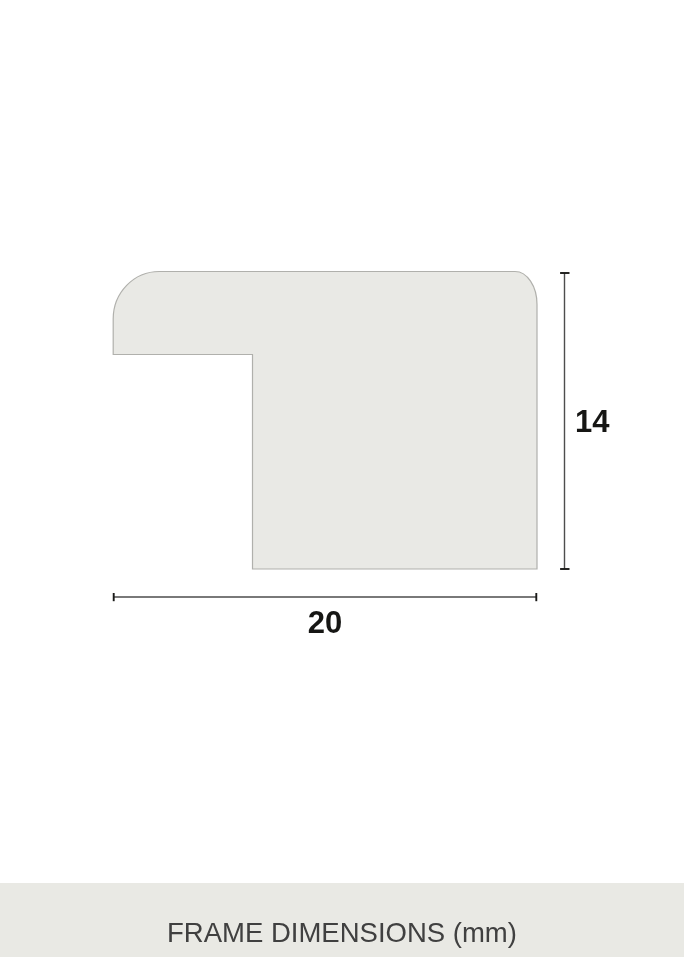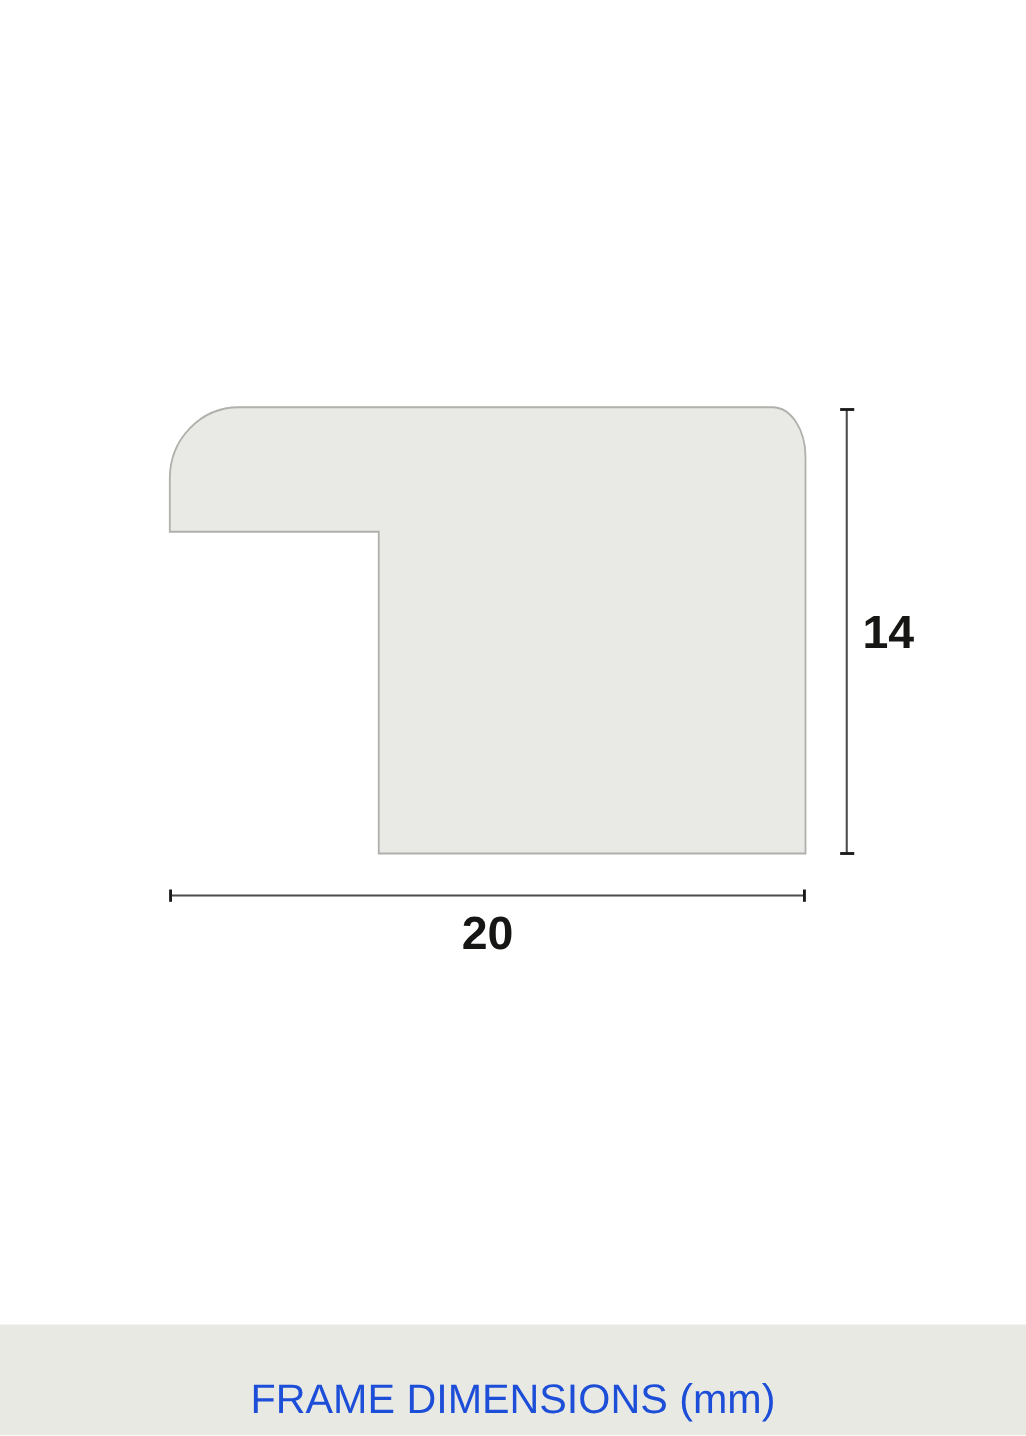--- a/index.html
+++ b/index.html
@@ -1,20 +1,20 @@
 <!DOCTYPE html>
 <html><head>
 <meta charset="utf-8">
 <style>
   html,body{margin:0;padding:0;background:#ffffff;width:684px;height:957px;overflow:hidden;}
   body{font-family:"Liberation Sans", sans-serif;position:relative;}
   #diagram{position:absolute;left:0;top:0;}
   #bottombar{position:absolute;left:0;top:883px;width:684px;height:74px;background:#e9e9e4;}
   #bottombar .t{position:absolute;left:0;right:0;top:33.5px;text-align:center;
-    font-size:27.5px;color:#1d4ed8;letter-spacing:0px;white-space:nowrap;}
+    font-size:27.5px;color:#404040;letter-spacing:0px;white-space:nowrap;}
 </style>
 </head>
 <body>
 <svg id="diagram" width="684" height="957" viewBox="0 0 684 957" xmlns="http://www.w3.org/2000/svg">
 
   <path d="M 113.2 319
            A 46 47.5 0 0 1 159.2 271.5
            L 515 271.5
            A 22 33 0 0 1 537 304.5
            L 537 569

